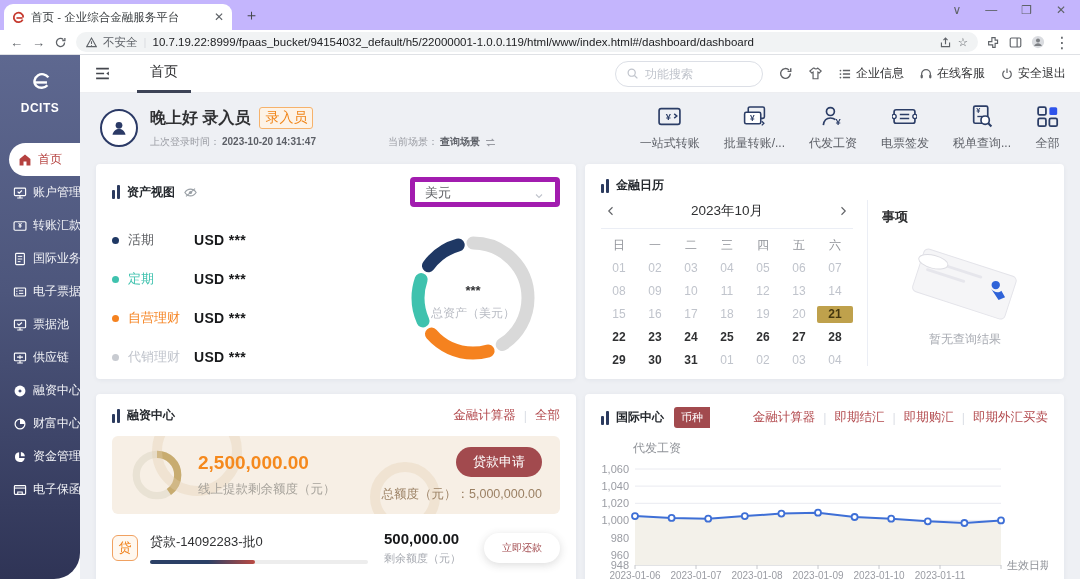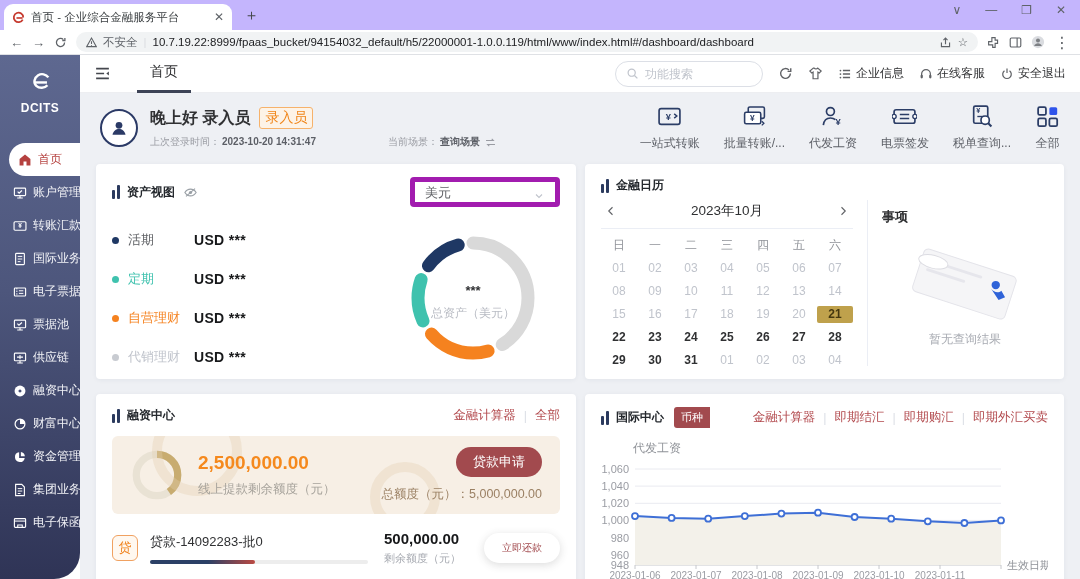--- a/index.html
+++ b/index.html
@@ -302,29 +302,20 @@
             <span>财富中心</span>
           </div>
           <div class="sitem">
             <span class="ic">
               <svg width="14" height="14" viewBox="0 0 16 16">
                 <path d="M7 2.6A5.6 5.6 0 1 0 13.4 9H7z" fill="currentColor"></path>
                 <path d="M9 2.4A5.6 5.6 0 0 1 13.6 7H9z" fill="currentColor"></path>
               </svg>
             </span>
             <span>资金管理</span>
-          </div>
-          <div class="sitem">
-            <span class="ic">
-              <svg width="14" height="14" viewBox="0 0 16 16">
-                <path d="M3 1.6h7l3 3v9.8H3z" fill="none" stroke="currentColor" stroke-width="1.3"></path>
-                <path d="M5.4 6.4h5.2M5.4 9.2h5.2M5.4 12h3.2" stroke="currentColor" stroke-width="1.1"></path>
-              </svg>
-            </span>
-            <span>集团业务</span>
           </div>
           <div class="sitem">
             <span class="ic">
               <svg width="14" height="14" viewBox="0 0 16 16">
                 <rect x="1.6" y="3" width="12.8" height="10" rx="1" fill="none" stroke="currentColor" stroke-width="1.3"></rect>
                 <path d="M1.6 5.8h12.8" stroke="currentColor" stroke-width="1.2"></path>
                 <path d="M5.4 13v-2.8h5.2V13" fill="none" stroke="currentColor" stroke-width="1.2"></path>
               </svg>
             </span>
             <span>电子保函</span>

